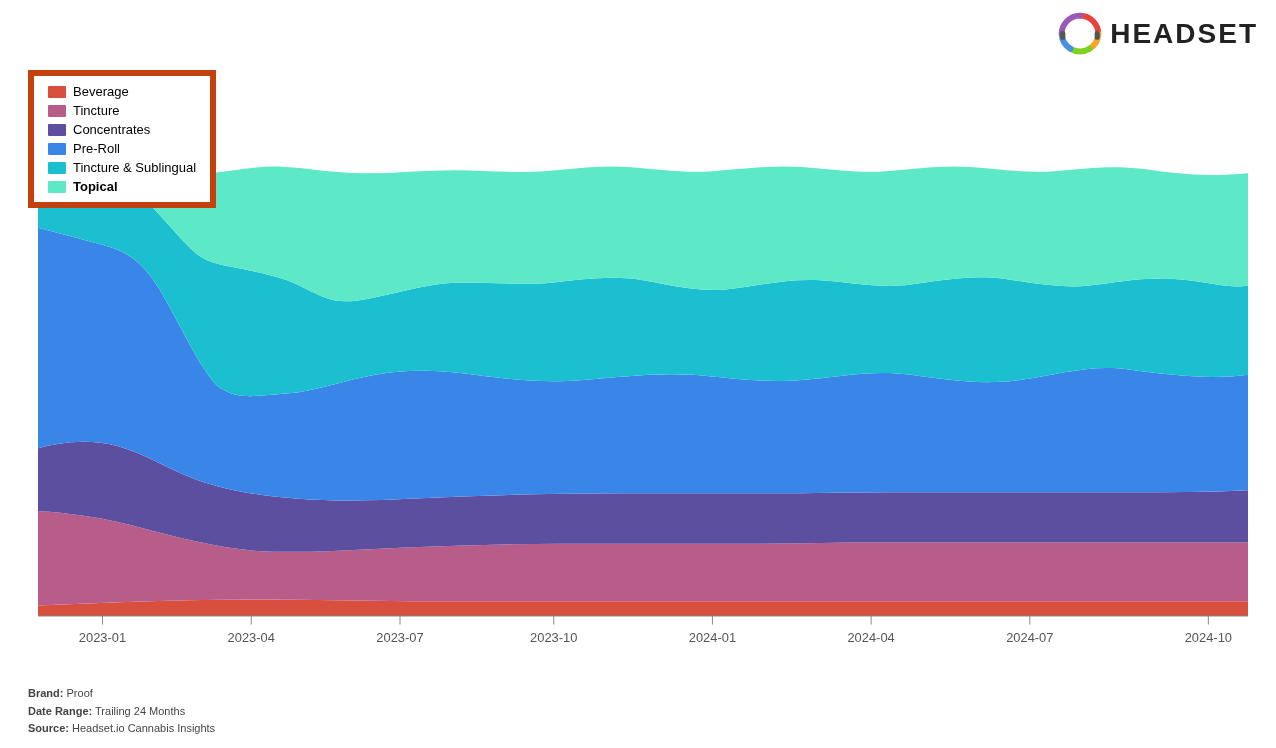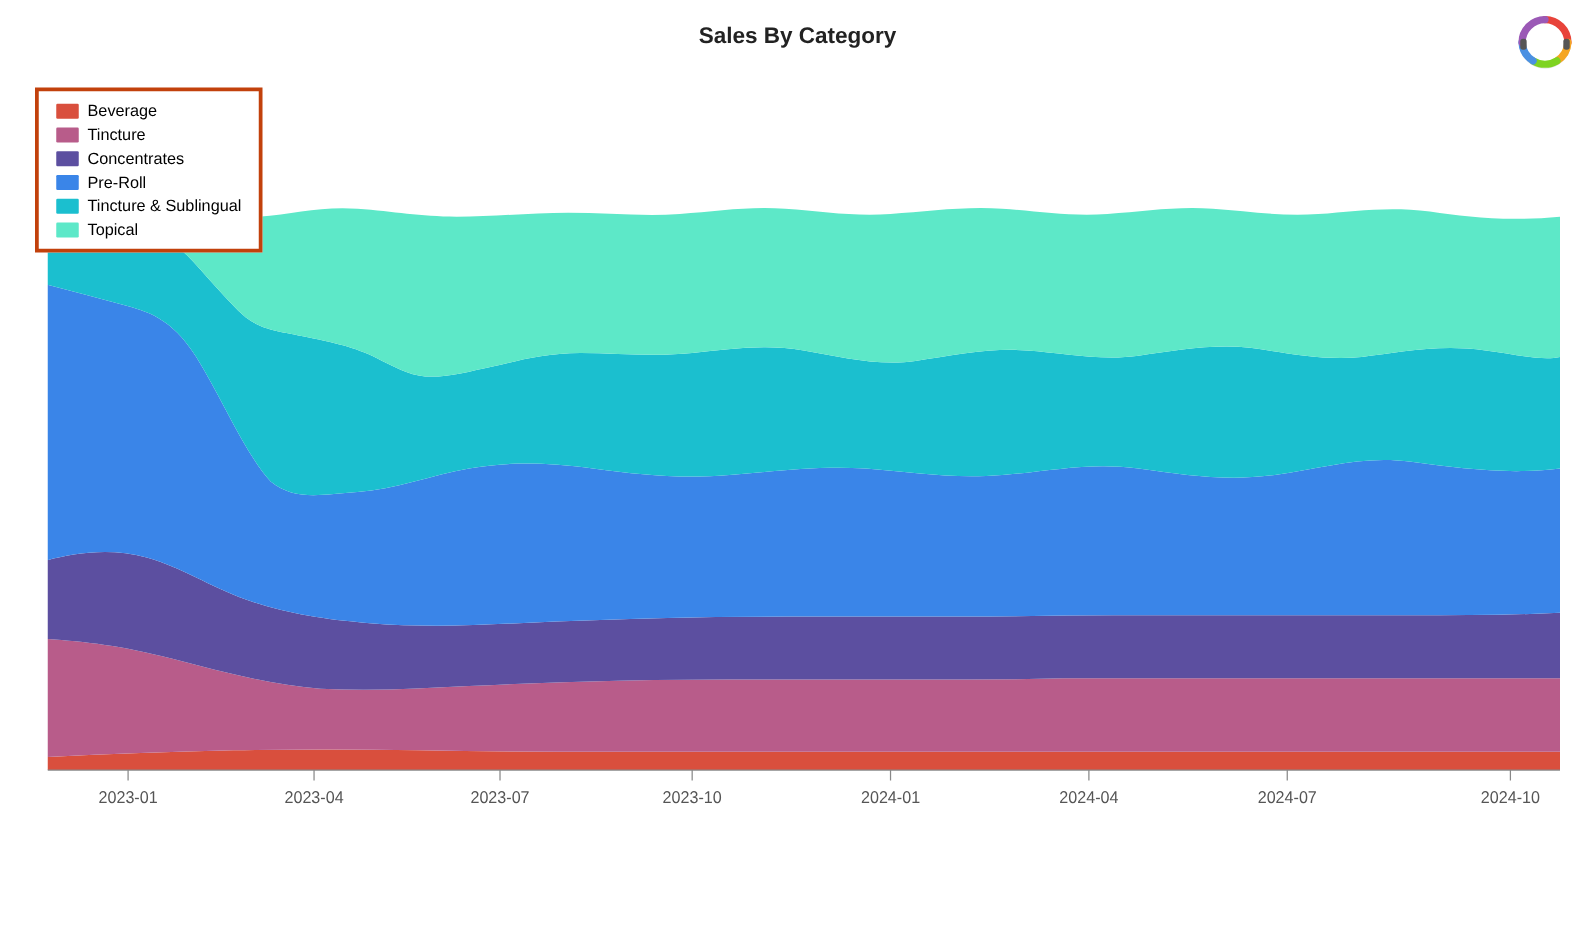--- a/index.html
+++ b/index.html
@@ -41,32 +41,32 @@
       font-weight: 900;
       color: #222;
       letter-spacing: 2px;
       font-family: Arial Black, Arial, sans-serif;
     }
     .legend {
       position: absolute;
       top: 70px;
       left: 28px;
       background: #fff;
-      border: 3px solid #c2410c;
+      border: 6px solid #c2410c;
       padding: 8px 14px;
       font-size: 13px;
       z-index: 10;
     }
     .legend-item {
       display: flex;
       align-items: center;
       gap: 7px;
       margin-bottom: 4px;
     }
-    .legend-item:last-child { margin-bottom: 0; }
+    .legend-item:last-child { margin-bottom: 0; font-weight: bold; }
     .legend-color {
       width: 18px;
       height: 12px;
       display: inline-block;
       border-radius: 1px;
     }
     .chart-area {
       position: absolute;
       left: 28px;
       right: 28px;
@@ -101,23 +101,23 @@
 
       <path d="M30 5 A25 25 0 0 1 55 30" stroke="#e8433a" stroke-width="8" fill="none" stroke-linecap="round"></path>
       <path d="M55 30 A25 25 0 0 1 43 50" stroke="#f5a623" stroke-width="8" fill="none" stroke-linecap="round"></path>
       <path d="M43 50 A25 25 0 0 1 17 50" stroke="#7ed321" stroke-width="8" fill="none" stroke-linecap="round"></path>
       <path d="M17 50 A25 25 0 0 1 5 30" stroke="#4a90e2" stroke-width="8" fill="none" stroke-linecap="round"></path>
       <path d="M5 30 A25 25 0 0 1 30 5" stroke="#9b59b6" stroke-width="8" fill="none" stroke-linecap="round"></path>
 
       <rect x="3" y="26" width="7" height="12" rx="3" fill="#555"></rect>
       <rect x="50" y="26" width="7" height="12" rx="3" fill="#555"></rect>
     </svg>
-  </div>
-
-  <div class="chart-title">Sales By Category</div>
+    <span class="headset-logo-text">HEADSET</span>
+  </div>
+
 
   <div class="legend">
     <div class="legend-item">
       <span class="legend-color" style="background:#d94f3d;"></span>
       <span>Beverage</span>
     </div>
     <div class="legend-item">
       <span class="legend-color" style="background:#b85c8a;"></span>
       <span>Tincture</span>
     </div>
@@ -174,14 +174,28 @@
       <line x1="215" y1="530" x2="215" y2="538" stroke="#888" stroke-width="1"></line>
       <line x1="365" y1="530" x2="365" y2="538" stroke="#888" stroke-width="1"></line>
       <line x1="520" y1="530" x2="520" y2="538" stroke="#888" stroke-width="1"></line>
       <line x1="680" y1="530" x2="680" y2="538" stroke="#888" stroke-width="1"></line>
       <line x1="840" y1="530" x2="840" y2="538" stroke="#888" stroke-width="1"></line>
       <line x1="1000" y1="530" x2="1000" y2="538" stroke="#888" stroke-width="1"></line>
       <line x1="1180" y1="530" x2="1180" y2="538" stroke="#888" stroke-width="1"></line>
     </svg>
   </div>
 
+  <div class="footer-info">
+    <div>
+      <span class="label">Brand:</span>
+      <span class="value">Proof</span>
+    </div>
+    <div>
+      <span class="label">Date Range:</span>
+      <span class="value">Trailing 24 Months</span>
+    </div>
+    <div>
+      <span class="label">Source:</span>
+      <span class="value">Headset.io Cannabis Insights</span>
+    </div>
+  </div>
 
 </div>
 
 </body></html>

